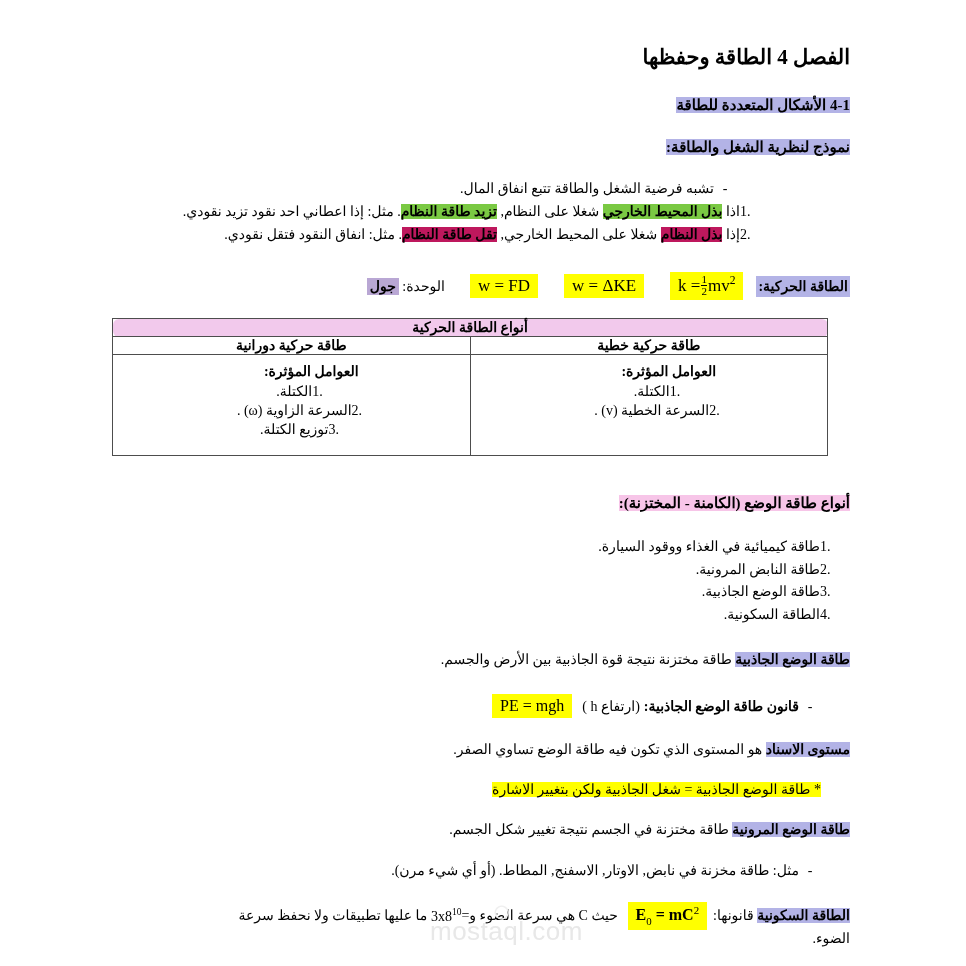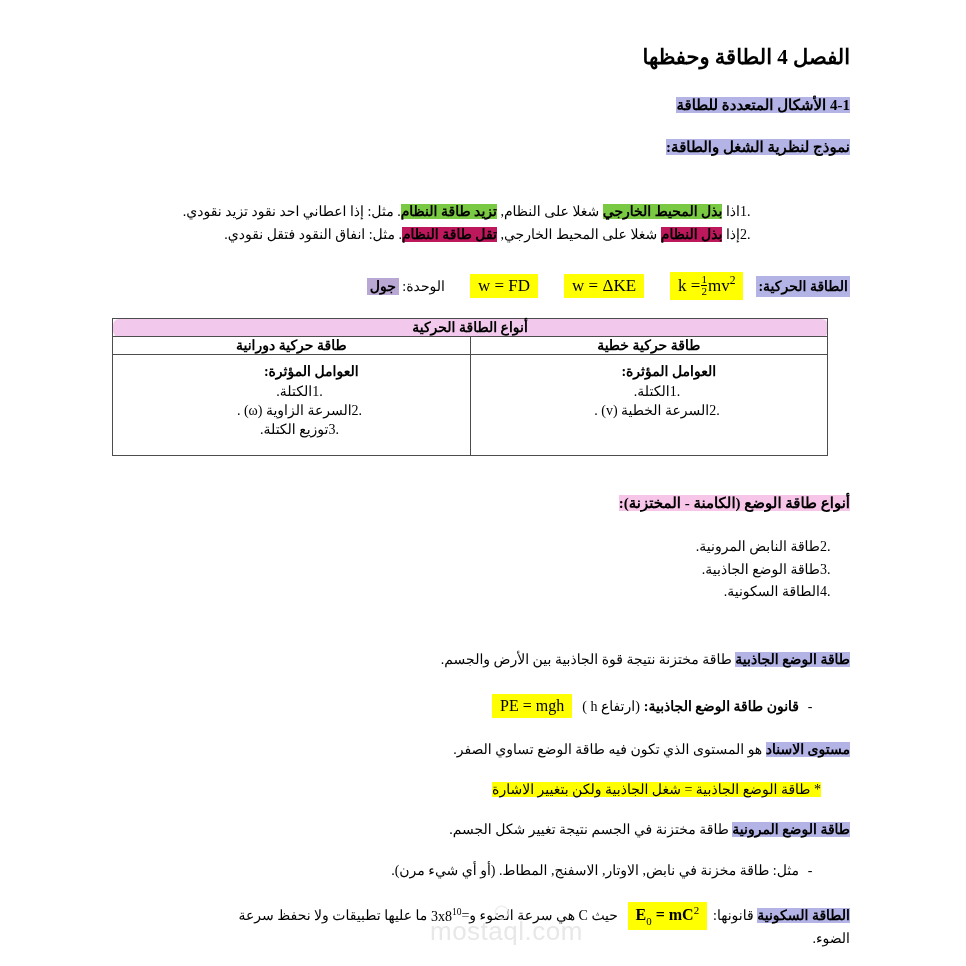--- a/index.html
+++ b/index.html
@@ -239,20 +239,23 @@
   <div class="row doc-title">الفصل 4 الطاقة وحفظها</div>
 
   <div class="row sec-title">
     <span class="hl-lav">4-1 الأشكال المتعددة للطاقة</span>
   </div>
 
   <div class="row sub-title">
     <span class="hl-lav">نموذج لنظرية الشغل والطاقة:</span>
   </div>
 
+  <div class="row bullet-row" style="top:180px; right:230px;">
+    <span class="dash">-</span><span>تشبه فرضية الشغل والطاقة تتبع انفاق المال.</span>
+  </div>
 
   <div class="row bullet-row" style="top:203px; right:200px;">
     <span class="num">1.</span><span>اذا </span><span class="b hl-green">بذل المحيط الخارجي</span><span> شغلا على النظام, </span><span class="b hl-green">تزيد طاقة النظام</span><span>. مثل: إذا اعطاني احد نقود تزيد نقودي.</span>
   </div>
 
   <div class="row bullet-row" style="top:226px; right:200px;">
     <span class="num">2.</span><span>إذا </span><span class="b hl-salmon">بذل النظام</span><span> شغلا على المحيط الخارجي, </span><span class="b hl-salmon">تقل طاقة النظام</span><span>. مثل: انفاق النقود فتقل نقودي.</span>
   </div>
 
   <div class="formula-strip">
@@ -297,20 +300,21 @@
       </td>
     </tr>
   </tbody>
     </table>
 
   <div class="row pe-title">
     <span class="hl-pink">أنواع طاقة الوضع (الكامنة - المختزنة):</span>
   </div>
 
   <ul class="pe-list">
+    <li><span class="num">1.</span><span>طاقة كيميائية في الغذاء ووقود السيارة.</span></li>
     <li><span class="num">2.</span><span>طاقة النابض المرونية.</span></li>
     <li><span class="num">3.</span><span>طاقة الوضع الجاذبية.</span></li>
     <li><span class="num">4.</span><span>الطاقة السكونية.</span></li>
   </ul>
 
   <div class="row bullet-row" style="top:651px; right:116px;">
     <span class="b hl-lav">طاقة الوضع الجاذبية</span><span> طاقة مختزنة نتيجة قوة الجاذبية بين الأرض والجسم.</span>
   </div>
 
   <div class="row bullet-row" style="top:694px; right:145px;">

